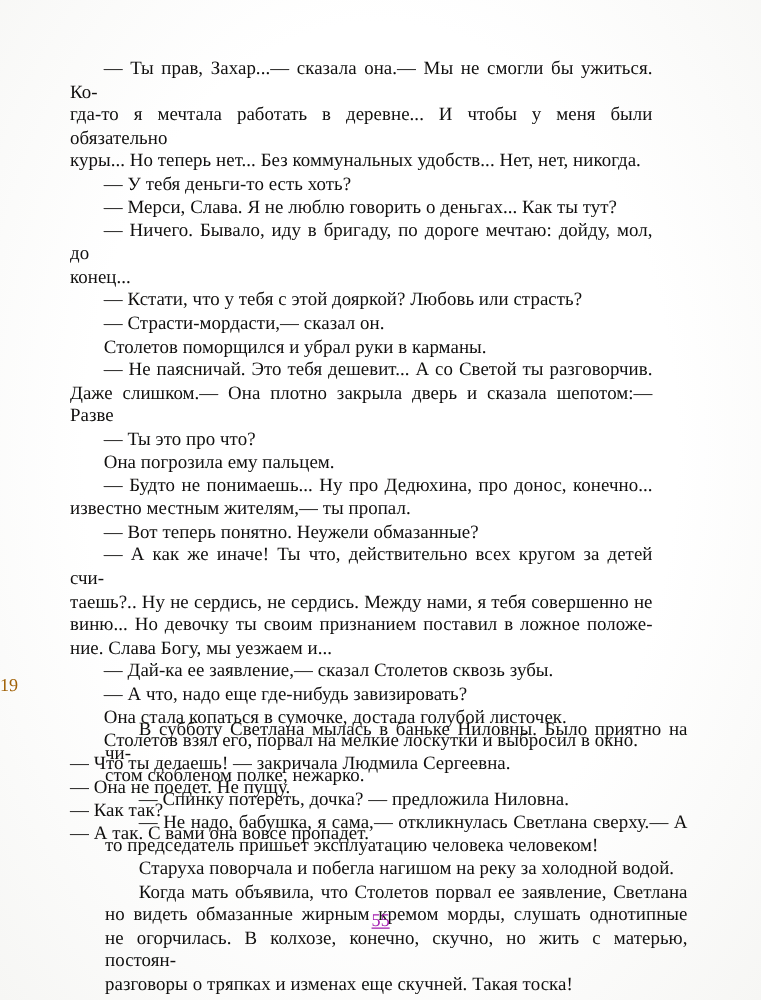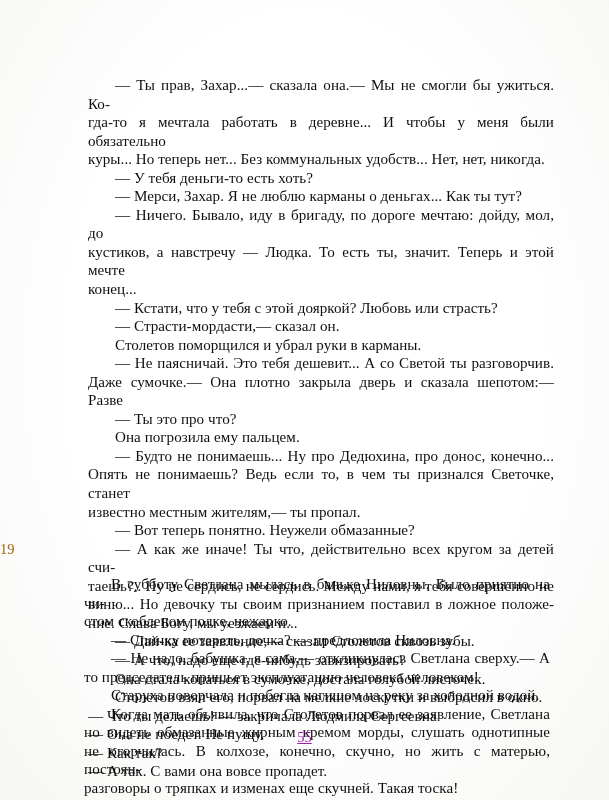--- a/index.html
+++ b/index.html
@@ -25,24 +25,23 @@
   #page::before {
     content: "";
     position: absolute;
     inset: 0;
     background: radial-gradient(ellipse at 50% 45%, #ffffff 55%, #f6f6f4 100%);
     pointer-events: none;
   }
 
   #text-column {
     position: absolute;
-    left: 88px;
+    left: 56px;
     top: 46px;
     width: 466px;
-    margin-top: 30px;
   }
 
   .para {
     margin: 0;
     color: #100f0e;
     font-size: 15.1px;
     line-height: 18.55px;
     letter-spacing: 0.05px;
     white-space: nowrap;
   }
@@ -104,49 +103,47 @@
   <div id="text-column">
       <p class="para">
         <span class="just"><span class="indent"></span><span>— Ты прав, Захар...— сказала она.— Мы не смогли бы ужиться. Ко-</span></span>
         <span class="just">гда-то я мечтала работать в деревне... И чтобы у меня были обязательно</span>
         <span class="ln">куры... Но теперь нет... Без коммунальных удобств... Нет, нет, никогда.</span>
       </p>
       <p class="para">
         <span class="ln"><span class="indent"></span><span>— У тебя деньги-то есть хоть?</span></span>
       </p>
       <p class="para">
-        <span class="ln"><span class="indent"></span><span>— Мерси, Захар. Я не люблю карманы о деньгах... Как ты тут?</span></span>
+        <span class="ln"><span class="indent"></span><span>— Мерси, Слава. Я не люблю говорить о деньгах... Как ты тут?</span></span>
       </p>
       <p class="para">
         <span class="just"><span class="indent"></span><span>— Ничего. Бывало, иду в бригаду, по дороге мечтаю: дойду, мол, до</span></span>
-        <span class="just">кустиков, а навстречу — Людка. То есть ты, значит. Теперь и этой мечте</span>
         <span class="ln">конец...</span>
       </p>
       <p class="para">
         <span class="ln"><span class="indent"></span><span>— Кстати, что у тебя с этой дояркой? Любовь или страсть?</span></span>
       </p>
       <p class="para">
         <span class="ln"><span class="indent"></span><span>— Страсти-мордасти,— сказал он.</span></span>
       </p>
       <p class="para">
         <span class="ln"><span class="indent"></span><span>Столетов поморщился и убрал руки в карманы.</span></span>
       </p>
       <p class="para">
         <span class="just"><span class="indent"></span><span>— Не паясничай. Это тебя дешевит... А со Светой ты разговорчив.</span></span>
-        <span class="just">Даже сумочке.— Она плотно закрыла дверь и сказала шепотом:— Разве</span>
+        <span class="just">Даже слишком.— Она плотно закрыла дверь и сказала шепотом:— Разве</span>
       </p>
       <p class="para">
         <span class="ln"><span class="indent"></span><span>— Ты это про что?</span></span>
       </p>
       <p class="para">
         <span class="ln"><span class="indent"></span><span>Она погрозила ему пальцем.</span></span>
       </p>
       <p class="para">
         <span class="just"><span class="indent"></span><span>— Будто не понимаешь... Ну про Дедюхина, про донос, конечно...</span></span>
-        <span class="just">Опять не понимаешь? Ведь если то, в чем ты признался Светочке, станет</span>
         <span class="ln">известно местным жителям,— ты пропал.</span>
       </p>
       <p class="para">
         <span class="ln"><span class="indent"></span><span>— Вот теперь понятно. Неужели обмазанные?</span></span>
       </p>
       <p class="para">
         <span class="just"><span class="indent"></span><span>— А как же иначе! Ты что, действительно всех кругом за детей счи-</span></span>
         <span class="just">таешь?.. Ну не сердись, не сердись. Между нами, я тебя совершенно не</span>
         <span class="just">виню... Но девочку ты своим признанием поставил в ложное положе-</span>
         <span class="ln">ние. Слава Богу, мы уезжаем и...</span>

